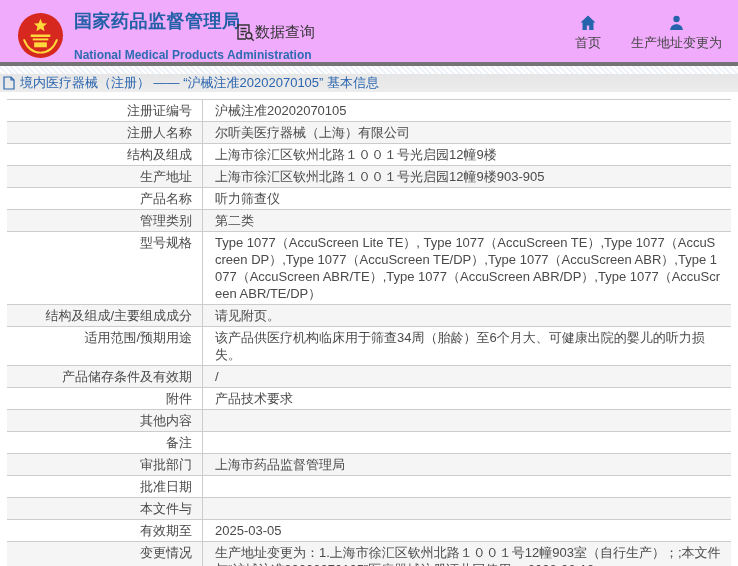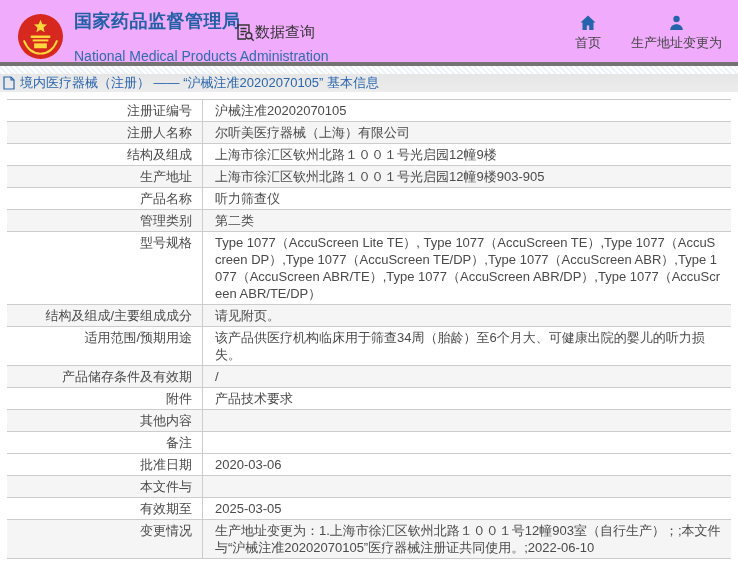--- a/index.html
+++ b/index.html
@@ -15,21 +15,21 @@
   .header {
     position: relative;
     height: 66px;
     background: #f0abfc;
     border-bottom: 4px solid #737373;
   }
   .logo-group { position: absolute; left: 17px; top: 9px; display: flex; align-items: center; }
   .emblem { width: 47px; height: 47px; flex: none; }
   .title-block { margin-left: 10px; }
   .title { font-size: 18px; font-weight: bold; color: #2260a8; letter-spacing: 0.5px; }
-  .subtitle { font-size: 14px; color: #2f6cb3; margin-top: 15px; }
+  .subtitle { font-size: 12px; color: #2f6cb3; margin-top: 15px; font-weight: bold; }
   .data-query {
     position: absolute; left: 236px; top: 23px;
     display: flex; align-items: center; 
     font-size: 15px; color: #333333; cursor: pointer;
   }
   .nav { position: absolute; right: 16px; top: 15px; display: flex; gap: 30px; }
   .nav-item { display: flex; flex-direction: column; align-items: center; cursor: pointer; }
   .nav-item .lbl { font-size: 13px; color: #444444; margin-top: 4px; white-space: nowrap; }
 
   
@@ -224,27 +224,32 @@
       </div>
       <div class="tvalue">
         <span></span>
       </div>
     </div>
     <div class="trow">
       <div class="tlabel">
         <span>备注</span>
       </div>
     </div>
+    <div class="trow alt">
+      <div class="tlabel">
+        <span>审批部门</span>
+      </div>
+      <div class="tvalue">
+        <span>上海市药品监督管理局</span>
+      </div>
+    </div>
     <div class="trow">
       <div class="tlabel">
         <span>批准日期</span>
       </div>
-      <div class="tvalue">
-        <span>2020-03-06</span>
-      </div>
     </div>
     <div class="trow alt">
       <div class="tlabel">
         <span>本文件与</span>
       </div>
       <div class="tvalue">
         <span></span>
       </div>
     </div>
     <div class="trow">

